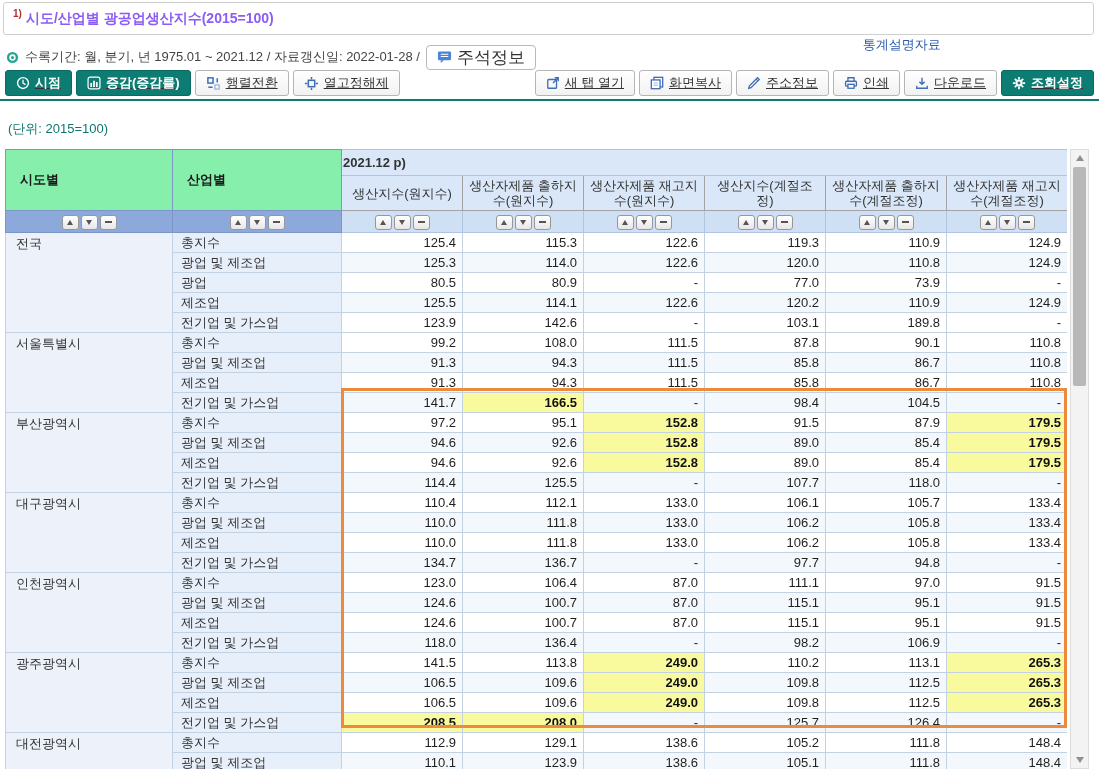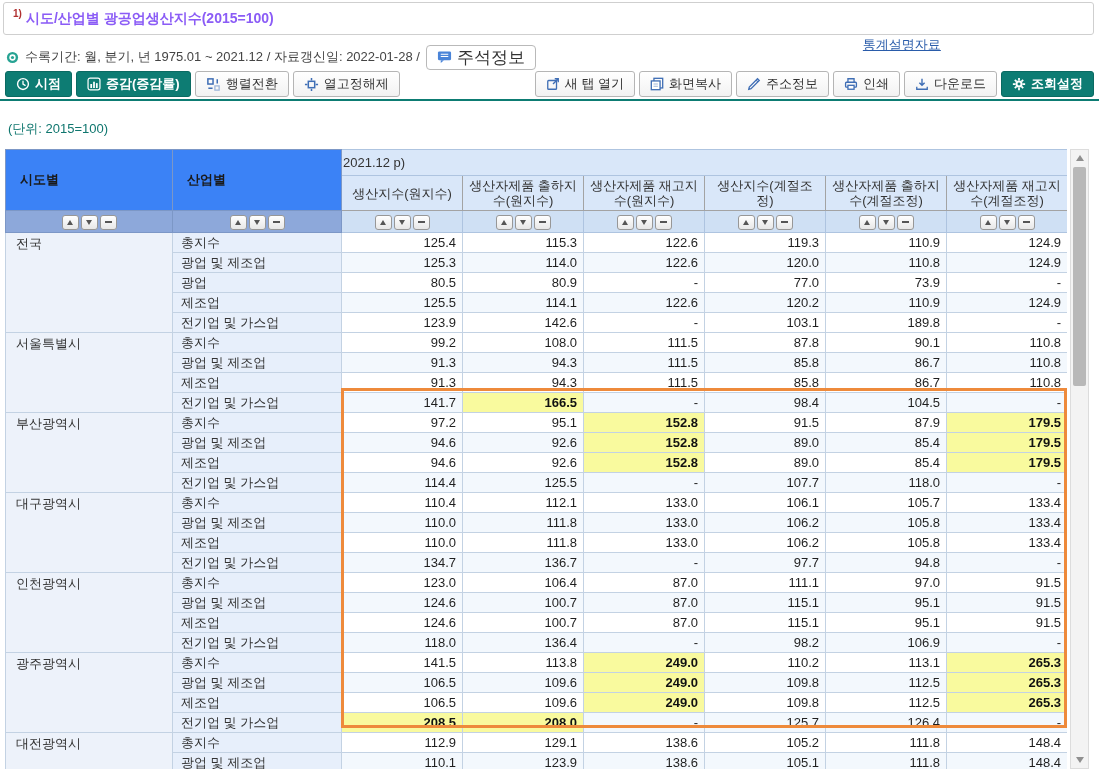--- a/index.html
+++ b/index.html
@@ -7,50 +7,50 @@
         font-family:"Liberation Sans","DejaVu Sans",sans-serif;font-size:13px;color:#333;}
 
   
   .titlebar{position:absolute;top:2px;left:3px;width:1091px;height:33px;border:1px solid #cfcfcf;
             border-radius:3px;background:#fff;display:flex;align-items:center;box-sizing:border-box;}
   .title-left{display:flex;align-items:flex-start;padding-left:9px;}
   .fnmark{color:#b03030;font-size:10px;font-weight:bold;margin-right:4px;margin-top:-2px;}
   .page-title{font-size:14px;font-weight:bold;color:#8b5cf6;}
   .title-right{margin-left:auto;display:flex;align-items:center;gap:34px;padding-right:12px;flex-direction:column;}
   .source-text{color:#333;}
-  .doc-link{color:#2a5caa;text-decoration:underline;cursor:pointer;}
+  .doc-link{color:#2a5caa;cursor:pointer;}
 
   
   .info-row{position:absolute;top:44px;left:6px;height:26px;display:flex;align-items:center;gap:6px;color:#444;}
   .note-btn{display:inline-flex;align-items:center;gap:5px;height:25px;padding:0 10px;background:#fff;
             border:1px solid #b9b9b9;border-radius:4px;font-size:17px;color:#333;cursor:pointer;
             font-family:inherit;}
 
   
-  .toolbar{position:absolute;top:70px;left:5px;width:1089px;height:27px;display:flex;align-items:flex-end;}
+  .toolbar{position:absolute;top:70px;left:5px;width:1089px;height:27px;display:flex;align-items:flex-start;text-decoration:underline;}
   .tb-left{display:flex;gap:4px;}
   .tb-right{margin-left:auto;display:flex;gap:4px;}
   .btn{display:inline-flex;align-items:center;gap:5px;height:26px;padding:0 10px;border-radius:3px;
        font-size:13px;cursor:pointer;font-family:inherit;box-sizing:border-box;}
   .btn-teal{background:#0d7c73;border:1px solid #0a6a62;color:#fff;font-weight:bold;}
   .btn-white{background:linear-gradient(#ffffff,#f2f2f2);border:1px solid #b5b5b5;color:#333;}
   .teal-rule{position:absolute;top:99px;left:0;width:1099px;height:2px;background:#0d7c73;}
 
   .unit-label{position:absolute;top:120px;left:8px;color:#0f766e;}
 
   
   .table-wrap{position:absolute;top:149px;left:5px;width:1062px;height:620px;overflow:hidden;}
   table{border-collapse:collapse;table-layout:fixed;width:1062px;}
   th,td{box-sizing:border-box;overflow:hidden;}
   thead th{font-weight:bold;}
-  .h-blue{background:#3b82f6;border:1px solid #7c97c6;color:#1a1a1a;font-size:13px;text-align:left;
+  .h-blue{background:#86efac;border:1px solid #7c97c6;color:#1a1a1a;font-size:13px;text-align:left;
           padding-left:14px;font-weight:bold;}
   .h-light{background:#d9e7f9;border:1px solid #a3a3a3;color:#333;font-weight:normal;text-align:center;
            word-break:break-all;line-height:15px;padding:2px 6px;}
-  .h-group{background:#d9e7f9;border:1px solid #aec4e0;color:#333;font-weight:normal;text-align:left;
+  .h-group{background:#d9e7f9;border:1px solid #aec4e0;color:#333;font-weight:bold;text-align:left;
            }
   .sort-row td{height:22px;text-align:center;vertical-align:middle;padding:0;}
   .s-blue{background:#8da8da;border:1px solid #7c97c6;}
   .s-light{background:#cfe0f4;border:1px solid #aec4e0;}
   .sort-btn{width:17px;height:15px;border:1px solid #979797;border-radius:3px;
             background:linear-gradient(#ffffff,#e7e7e7);display:inline-flex;align-items:center;
             justify-content:center;margin:0 1px;padding:0;vertical-align:middle;cursor:pointer;}
   .glyph-up{width:0;height:0;border-left:3px solid transparent;border-right:3px solid transparent;
             border-bottom:5px solid #555;}
   .glyph-down{width:0;height:0;border-left:3px solid transparent;border-right:3px solid transparent;

